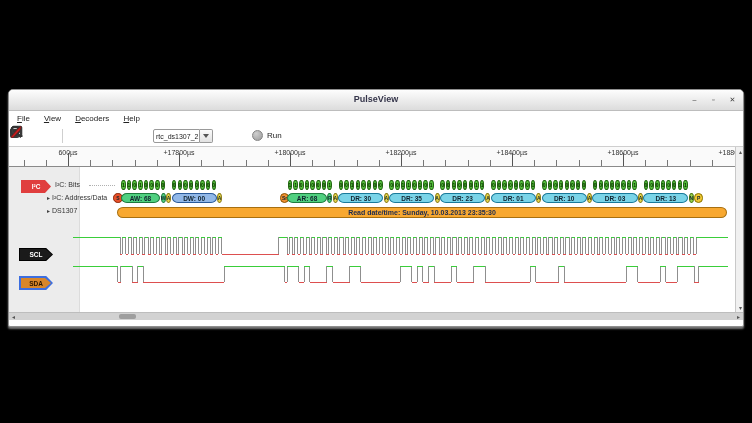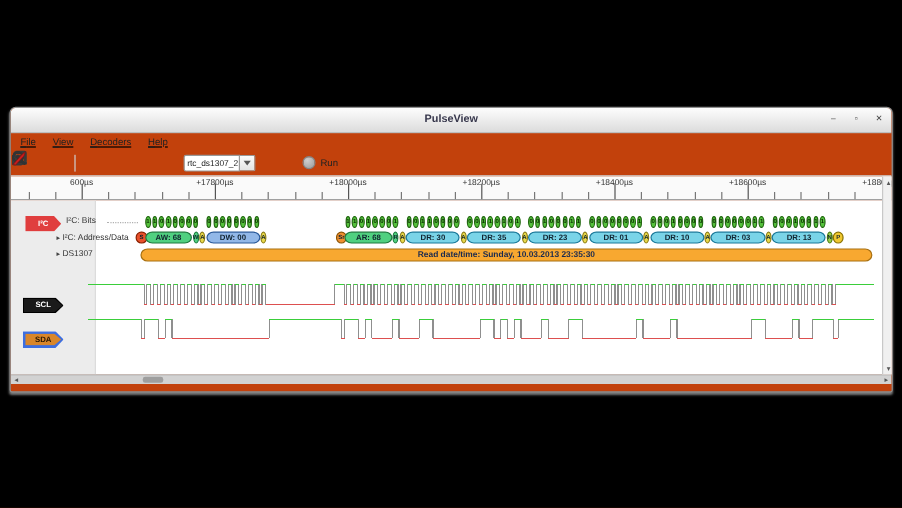--- a/index.html
+++ b/index.html
@@ -1,28 +1,28 @@
 <!DOCTYPE html>
 <html style="--bit: #55c23c; --addr: #50d080; --data_write: #92b8e8; --data_read: #7ad4e8; --ack: #e8d84a; --nack: #9ad04a; --start: #e8502a; --restart: #f09030; --stop: #f0c830; --ds1307: #f8a830; --high: #3ace3a; --low: #dd4f4f; --edge: #8f8f8f; --decoder_tag: #e03e3e; --scl_tag: #1a1a1a; --sda_tag: #d8862a; --sda_tag_border: #3c6ee0;"><head>
 <meta charset="utf-8">
 <style>
   html,body{margin:0;padding:0;background:#000;}
   #stage{position:relative;width:752px;height:423px;background:#000;overflow:hidden;
          font-family:"Liberation Sans",sans-serif;-webkit-font-smoothing:antialiased;}
-  #win{position:absolute;left:8px;top:89px;width:736px;height:238px;background:#c2410c;
+  #win{position:absolute;left:8px;top:89px;width:736px;height:238px;background:#ffffff;
        border:1px solid #8f8f8f;border-radius:5px 5px 2px 2px;box-sizing:border-box;
        box-shadow:0 2px 2px rgba(220,220,220,.55);overflow:hidden;padding-left:34px;}
   
   #titlebar{position:absolute;left:0;top:0;width:100%;height:21px;
             background:linear-gradient(#fdfdfd,#dcdcdc);border-bottom:1px solid #bdbdbd;box-sizing:border-box;}
   #title{position:absolute;left:0;right:0;top:4px;text-align:center;font-size:9px;font-weight:bold;color:#35354a;}
   #winbtns{position:absolute;right:6px;top:5px;display:flex;gap:10px;}
   .winbtn{width:9px;height:9px;font-size:7px;line-height:9px;text-align:center;color:#444;cursor:default;}
   
-  #menubar{position:absolute;left:0;top:21px;width:100%;height:14px;display:flex;align-items:center;padding-left:8px;box-sizing:border-box;text-decoration:underline;}
+  #menubar{position:absolute;left:0;top:21px;width:100%;height:14px;display:flex;align-items:center;padding-left:8px;box-sizing:border-box;}
   .menu-item{font-size:8px;color:#222;margin-right:14px;}
   .menu-item .ul{text-decoration:underline;}
   
   #toolbar{position:absolute;left:0;top:35px;width:100%;height:22px;border-bottom:1px solid #cfcfcf;
            display:flex;align-items:center;padding-left:8px;box-sizing:border-box;}
   .tbtn{width:18px;height:18px;display:flex;align-items:center;justify-content:center;margin-right:3px;border-radius:2px;}
   .tsep{width:1px;height:14px;background:#cfcfcf;margin:0 6px 0 3px;}
   #combo{width:47px;height:14px;background:#fff;border:1px solid #999;border-radius:2px 0 0 2px;
          font-size:7px;color:#222;line-height:13px;padding:0 2px;overflow:hidden;white-space:nowrap;box-sizing:border-box;}
   #combo-drop{width:13px;height:14px;background:linear-gradient(#fbfbfb,#e2e2e2);border:1px solid #999;border-left:none;

